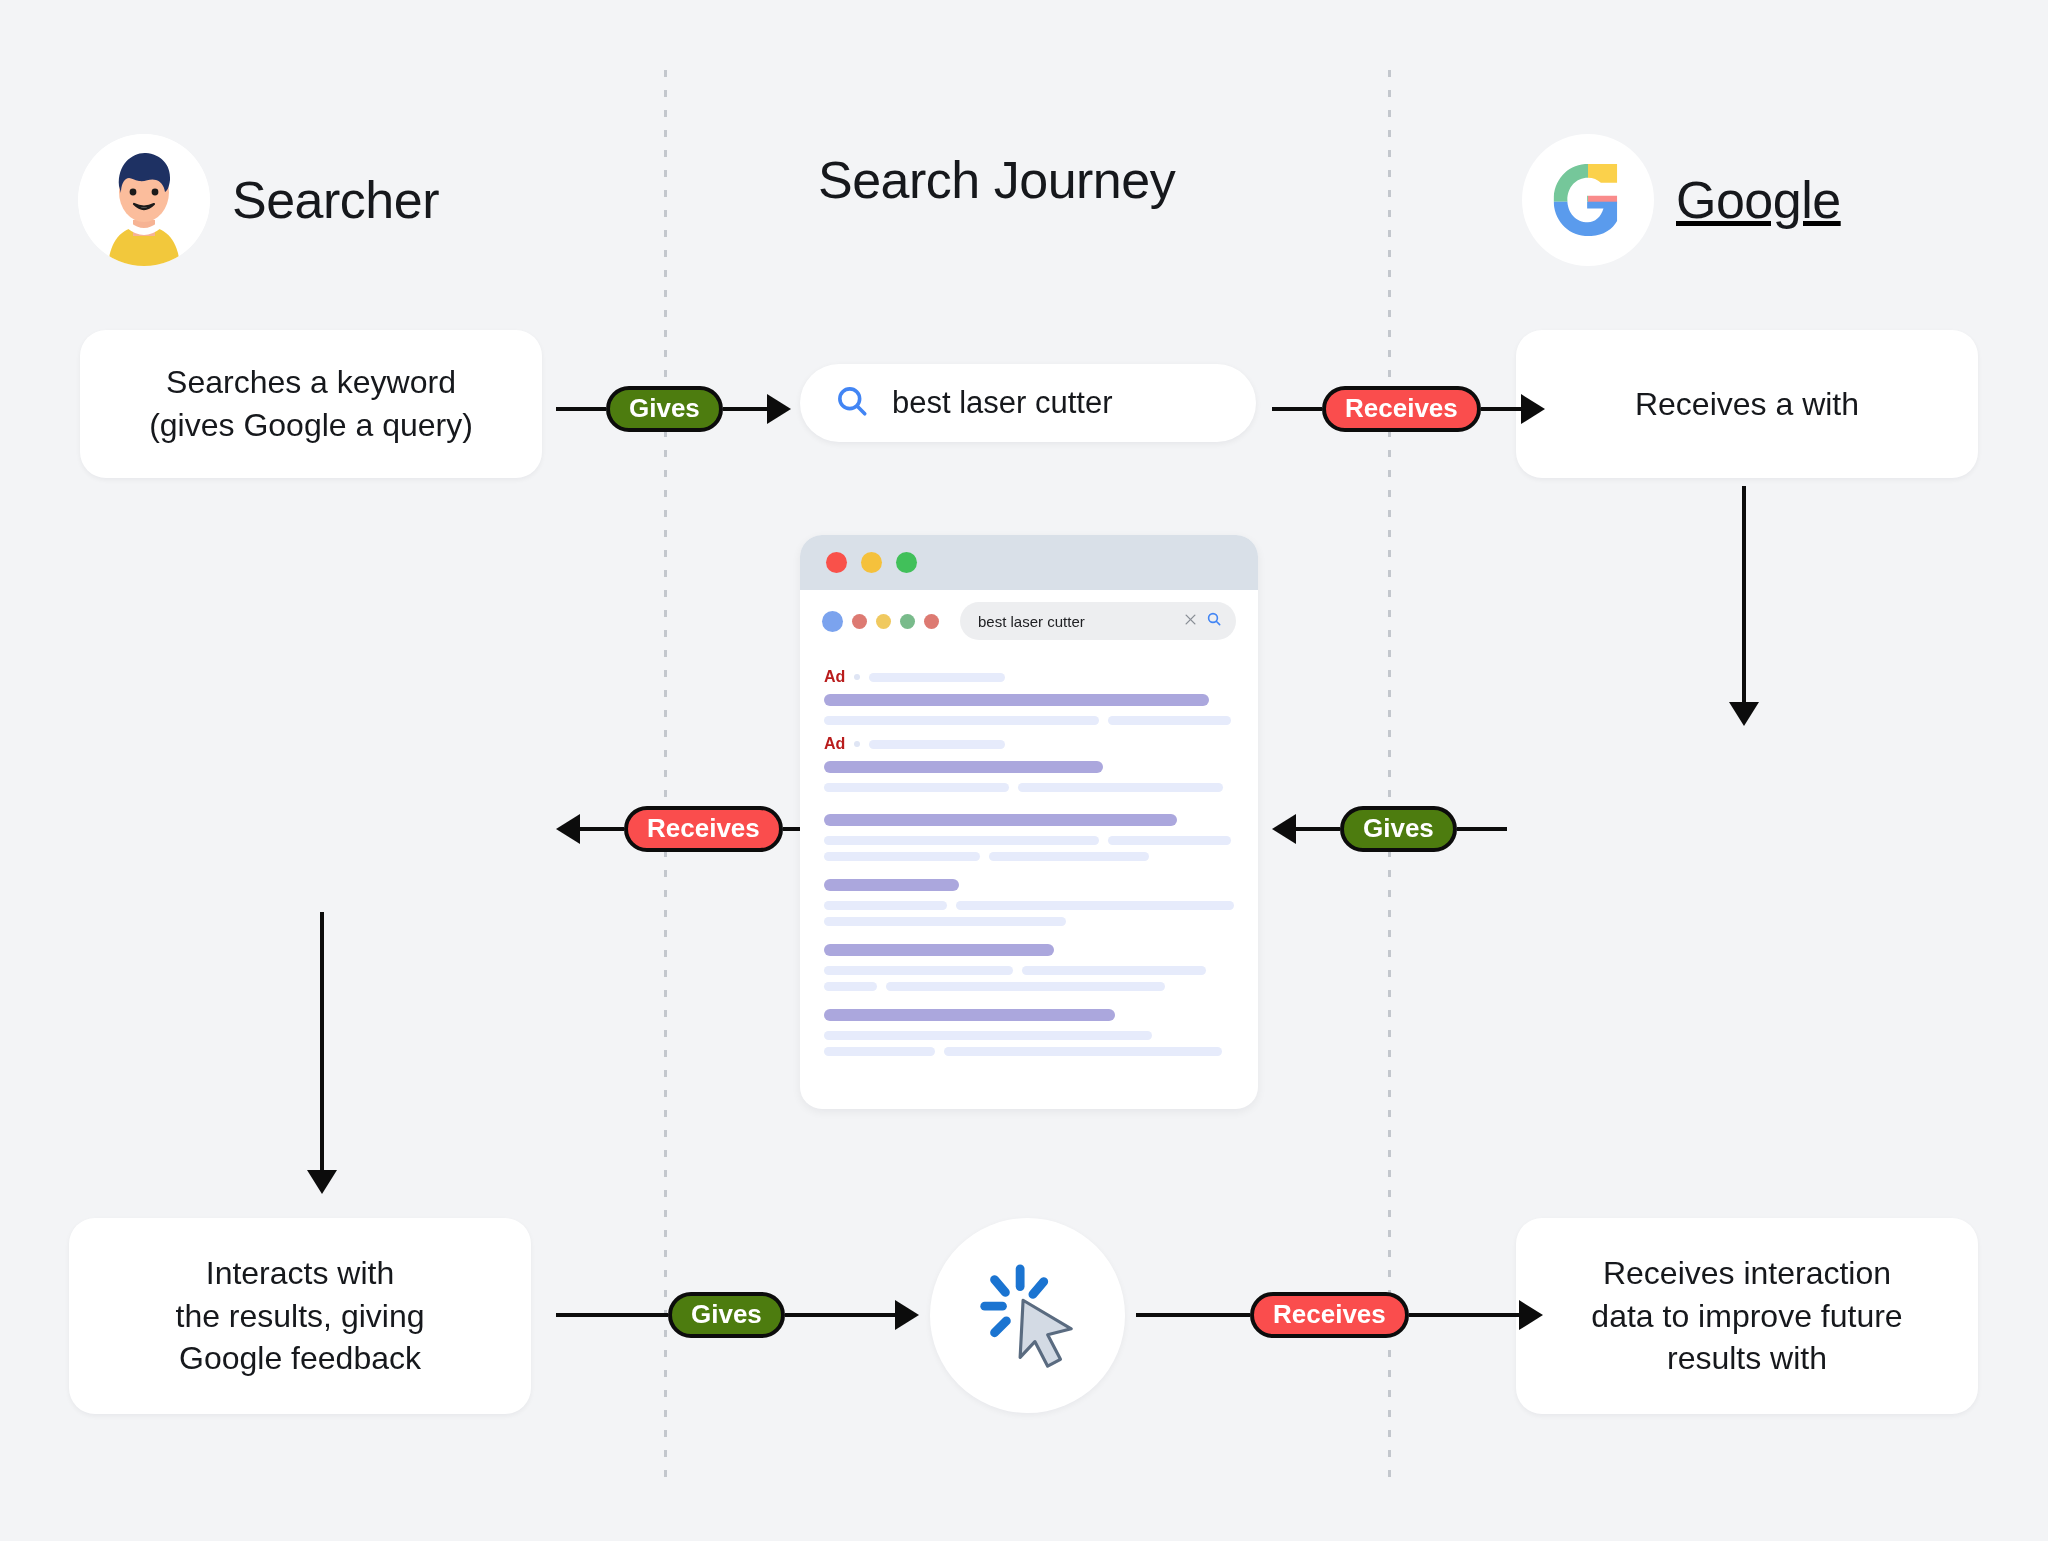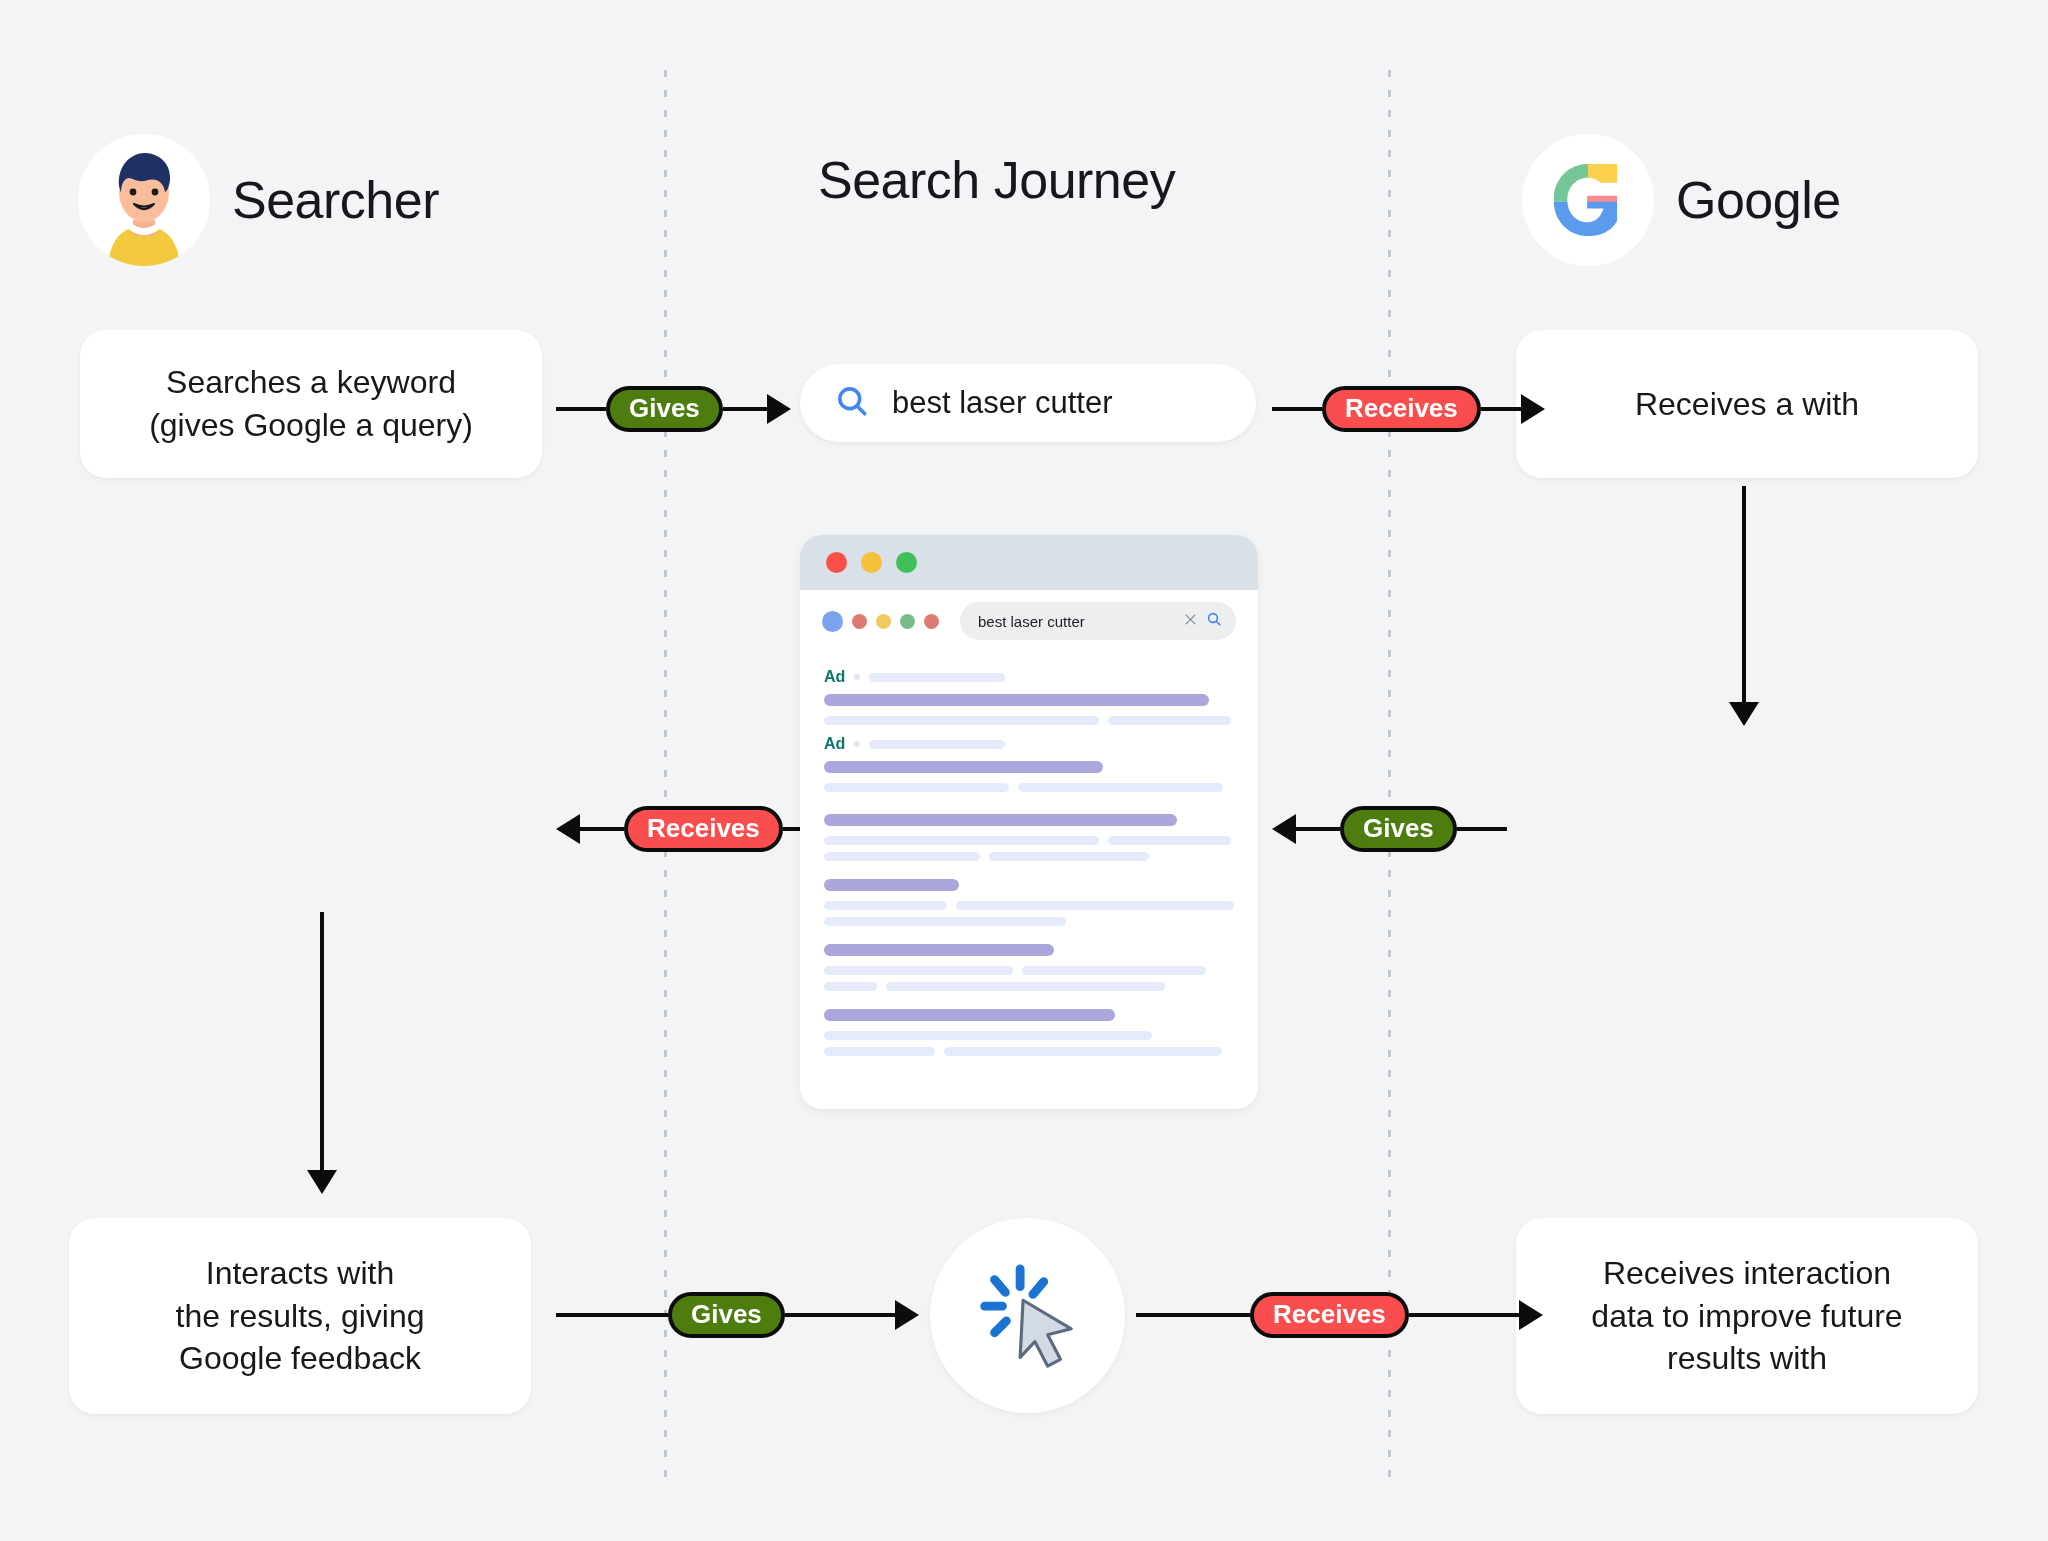--- a/index.html
+++ b/index.html
@@ -17,21 +17,21 @@
     background-image: linear-gradient(to bottom, #c3c7cd 0 7px, rgba(0,0,0,0) 7px 20px);
     background-size: 3px 20px;
   }
   #divider-left  { left: 664px; }
   #divider-right { left: 1388px; }
 
   
   .lane-header { position: absolute; display: flex; align-items: center; gap: 22px; }
   #header-searcher { left: 78px; top: 134px; }
   #header-journey  { left: 818px; top: 150px; }
-  #header-google   { left: 1522px; top: 134px; }
+  #header-google   { left: 1522px; top: 134px; text-decoration: underline; }
   .lane-title {
     font-size: 52px; font-weight: 400; color: #16181c; letter-spacing: -0.5px;
     white-space: nowrap;
   }
 
   .avatar-circle {
     width: 132px; height: 132px; border-radius: 50%; background: #ffffff;
     position: relative; overflow: hidden; flex: 0 0 auto;
   }
   .google-circle {
@@ -116,21 +116,21 @@
   .g-dot.first { width: 21px; height: 21px; }
   #mock-searchbar {
     margin-left: 12px; flex: 1; height: 38px; background: #edeef0;
     border-radius: 19px; display: flex; align-items: center;
     padding: 0 14px 0 18px; gap: 8px;
   }
   #mock-searchbar .m-text { font-size: 15px; color: #202124; flex: 1; }
   #results-area { padding: 16px 24px 0 24px; }
   .res-block { margin-bottom: 4px; }
   .ad-row { display: flex; align-items: center; gap: 9px; margin-bottom: 8px; }
-  .ad-label { font-size: 16px; font-weight: 700; color: #0f766e; }
+  .ad-label { font-size: 16px; font-weight: 700; color: #b91c1c; }
   .ad-dot { width: 6px; height: 6px; border-radius: 50%; background: #dfe5f4; }
   .sk { height: 9px; border-radius: 6px; }
   .sk.title { background: #aba7dd; height: 12px; margin-bottom: 10px; }
   .sk.ln { background: #e6ebfb; }
   .sk-row { display: flex; gap: 9px; margin-bottom: 7px; }
 
   
   #click-icon-circle {
     position: absolute; left: 930px; top: 1218px; width: 195px; height: 195px;
     border-radius: 50%; background: #ffffff;

